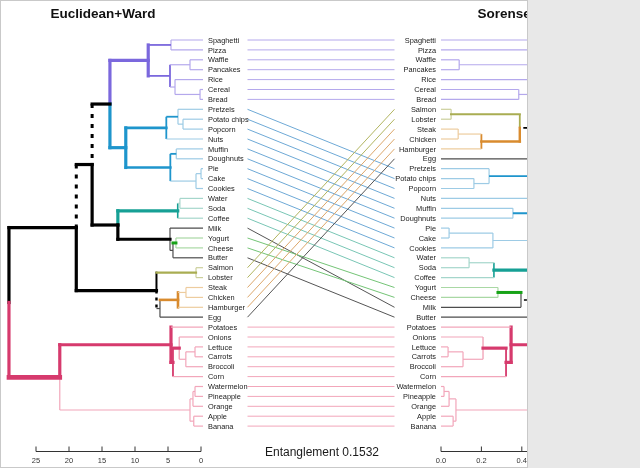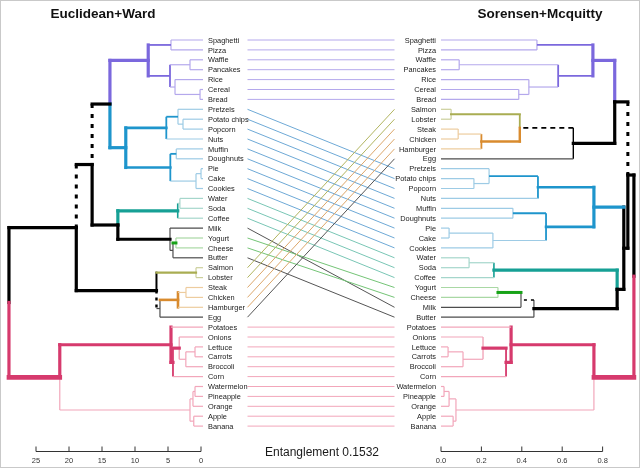--- a/index.html
+++ b/index.html
@@ -1,16 +1,16 @@
 <!DOCTYPE html>
 <html><head>
 <meta charset="utf-8">
 <style>
   html,body{margin:0;padding:0;background:#e8e8e8;}
-  .stage{position:relative;width:640px;height:468px;background:#ffffff;border:1px solid #c9c9c9;
+  .stage{position:relative;width:528px;height:468px;background:#ffffff;border:1px solid #c9c9c9;
          box-sizing:border-box;font-family:"Liberation Sans", sans-serif;overflow:hidden;}
   svg{position:absolute;left:0;top:0;}
   text{fill:#111;}
   .title{font:bold 13.5px "Liberation Sans", sans-serif;}
   .leaf{font:7.4px "Liberation Sans", sans-serif;fill:#1a1a1a;}
   .axislab{font:7.5px "Liberation Sans", sans-serif;fill:#333;}
   .entangle{font:12px "Liberation Sans", sans-serif;fill:#1a1a1a;}
 </style>
 </head>
 <body>

